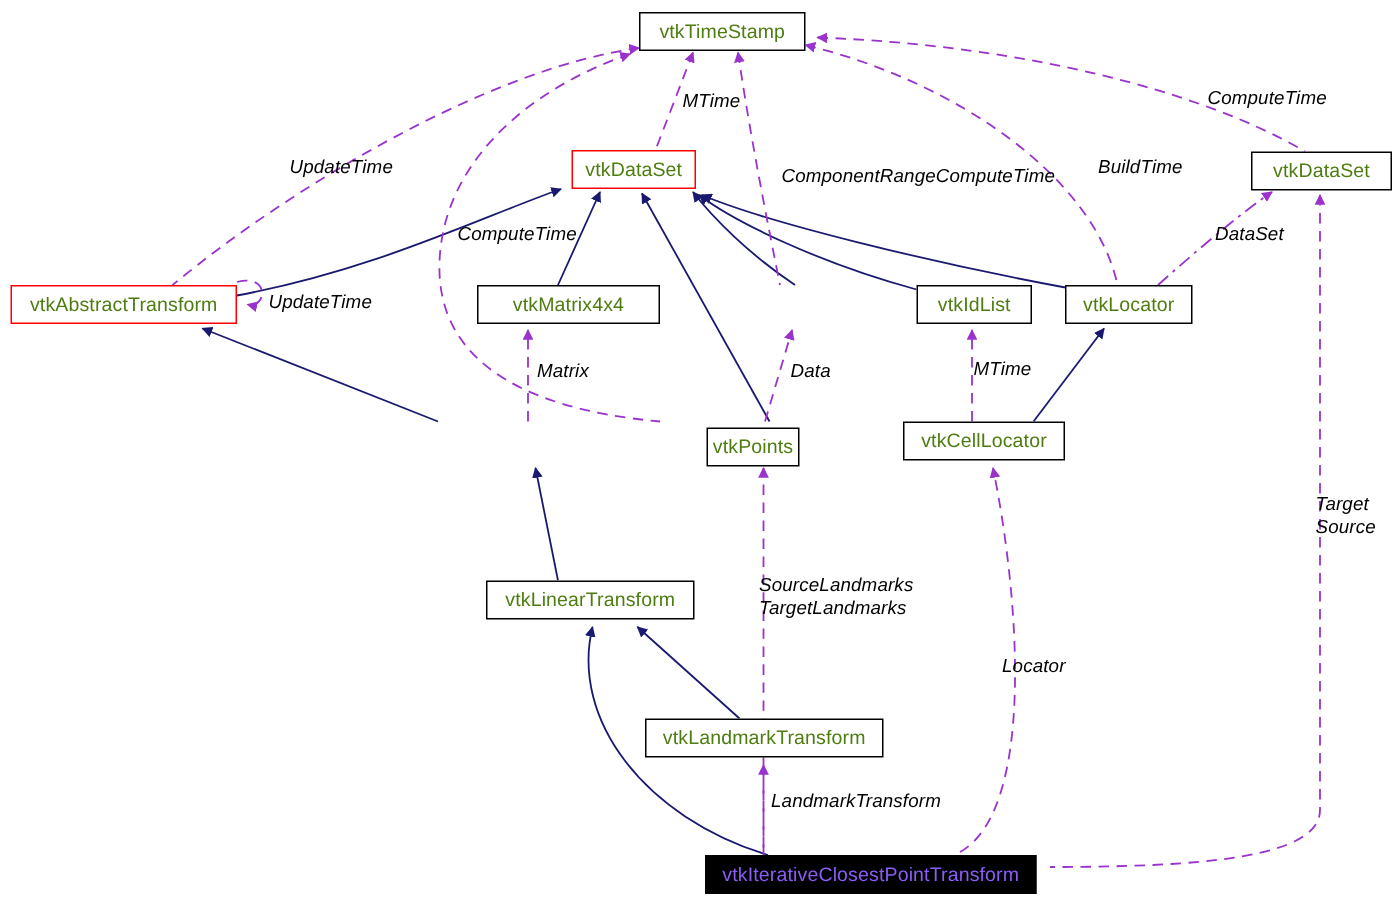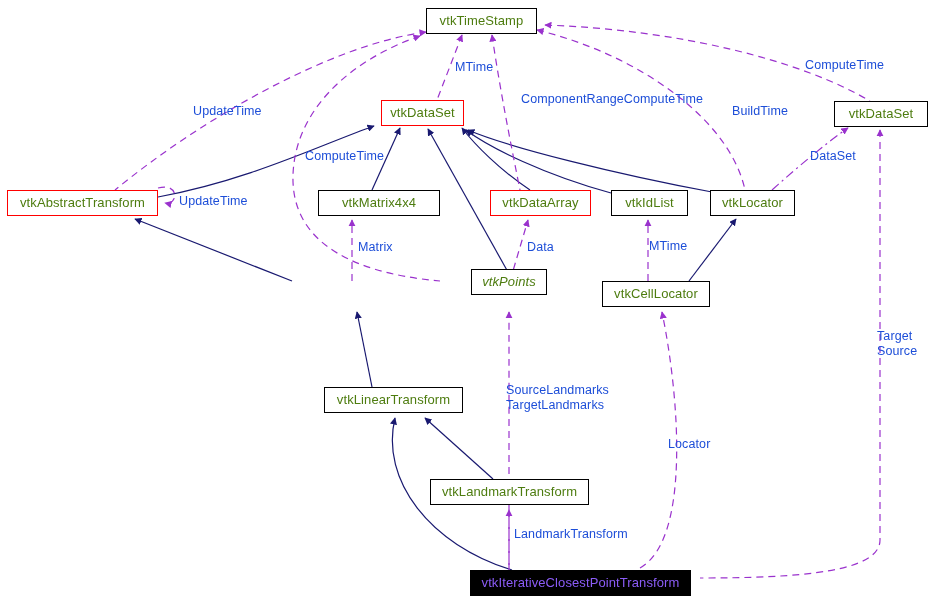--- a/index.html
+++ b/index.html
@@ -41,24 +41,25 @@
     border-color: #ff0000;
   }
   .node.root {
     background: #000000;
     color: #8b5cf6;
     border-color: #000000;
   }
   .edge-label {
     position: absolute;
     font-size: 12.5px;
-    color: #1d4ed8;
+    color: #000000;
     white-space: pre;
     line-height: 15px;
     letter-spacing: 0.1px;
+    font-style: italic;
   }
 </style>
 </head>
 <body>
 
 <div id="diagram">
 
   <svg id="edges" viewBox="0 0 931 602" width="931" height="602" xmlns="http://www.w3.org/2000/svg">
     <defs>
       <marker id="arrowNavy" viewBox="0 0 10 10" refX="9" refY="5" markerWidth="6" markerHeight="6" orient="auto-start-reverse">
@@ -131,44 +132,43 @@
   <div class="node plain" style="left:426px; top:8px; width:111px;">vtkTimeStamp</div>
 
   <div class="node red" style="left:381px; top:100px; width:83px;">vtkDataSet</div>
 
   <div class="node plain" style="left:834px; top:101px; width:94px;">vtkDataSet</div>
 
   <div class="node red" style="left:7px; top:190px; width:151px;">vtkAbstractTransform</div>
 
   <div class="node plain" style="left:318px; top:190px; width:122px;">vtkMatrix4x4</div>
 
-  <div class="node red" style="left:490px; top:190px; width:101px;">vtkDataArray</div>
 
   <div class="node plain" style="left:611px; top:190px; width:77px;">vtkIdList</div>
 
   <div class="node plain" style="left:710px; top:190px; width:85px;">vtkLocator</div>
 
 
-  <div class="node plain" style="left:471px; top:269px; width:76px;font-style:italic;">vtkPoints</div>
+  <div class="node plain" style="left:471px; top:285px; width:62px;">vtkPoints</div>
 
   <div class="node plain" style="left:602px; top:281px; width:108px;">vtkCellLocator</div>
 
   <div class="node plain" style="left:324px; top:387px; width:139px;">vtkLinearTransform</div>
 
   <div class="node plain" style="left:430px; top:479px; width:159px;">vtkLandmarkTransform</div>
 
   <div class="node root" style="left:470px; top:570px; width:221px;">vtkIterativeClosestPointTransform</div>
 
   <div class="edge-label" style="left:455px; top:60px;">MTime</div>
 
   <div class="edge-label" style="left:805px; top:58px;">ComputeTime</div>
 
   <div class="edge-label" style="left:193px; top:104px;">UpdateTime</div>
 
-  <div class="edge-label" style="left:521px; top:92px;">ComponentRangeComputeTime</div>
+  <div class="edge-label" style="left:521px; top:110px;">ComponentRangeComputeTime</div>
 
   <div class="edge-label" style="left:732px; top:104px;">BuildTime</div>
 
   <div class="edge-label" style="left:305px; top:149px;">ComputeTime</div>
 
   <div class="edge-label" style="left:810px; top:149px;">DataSet</div>
 
   <div class="edge-label" style="left:179px; top:194px;">UpdateTime</div>
 
   <div class="edge-label" style="left:358px; top:240px;">Matrix</div>

